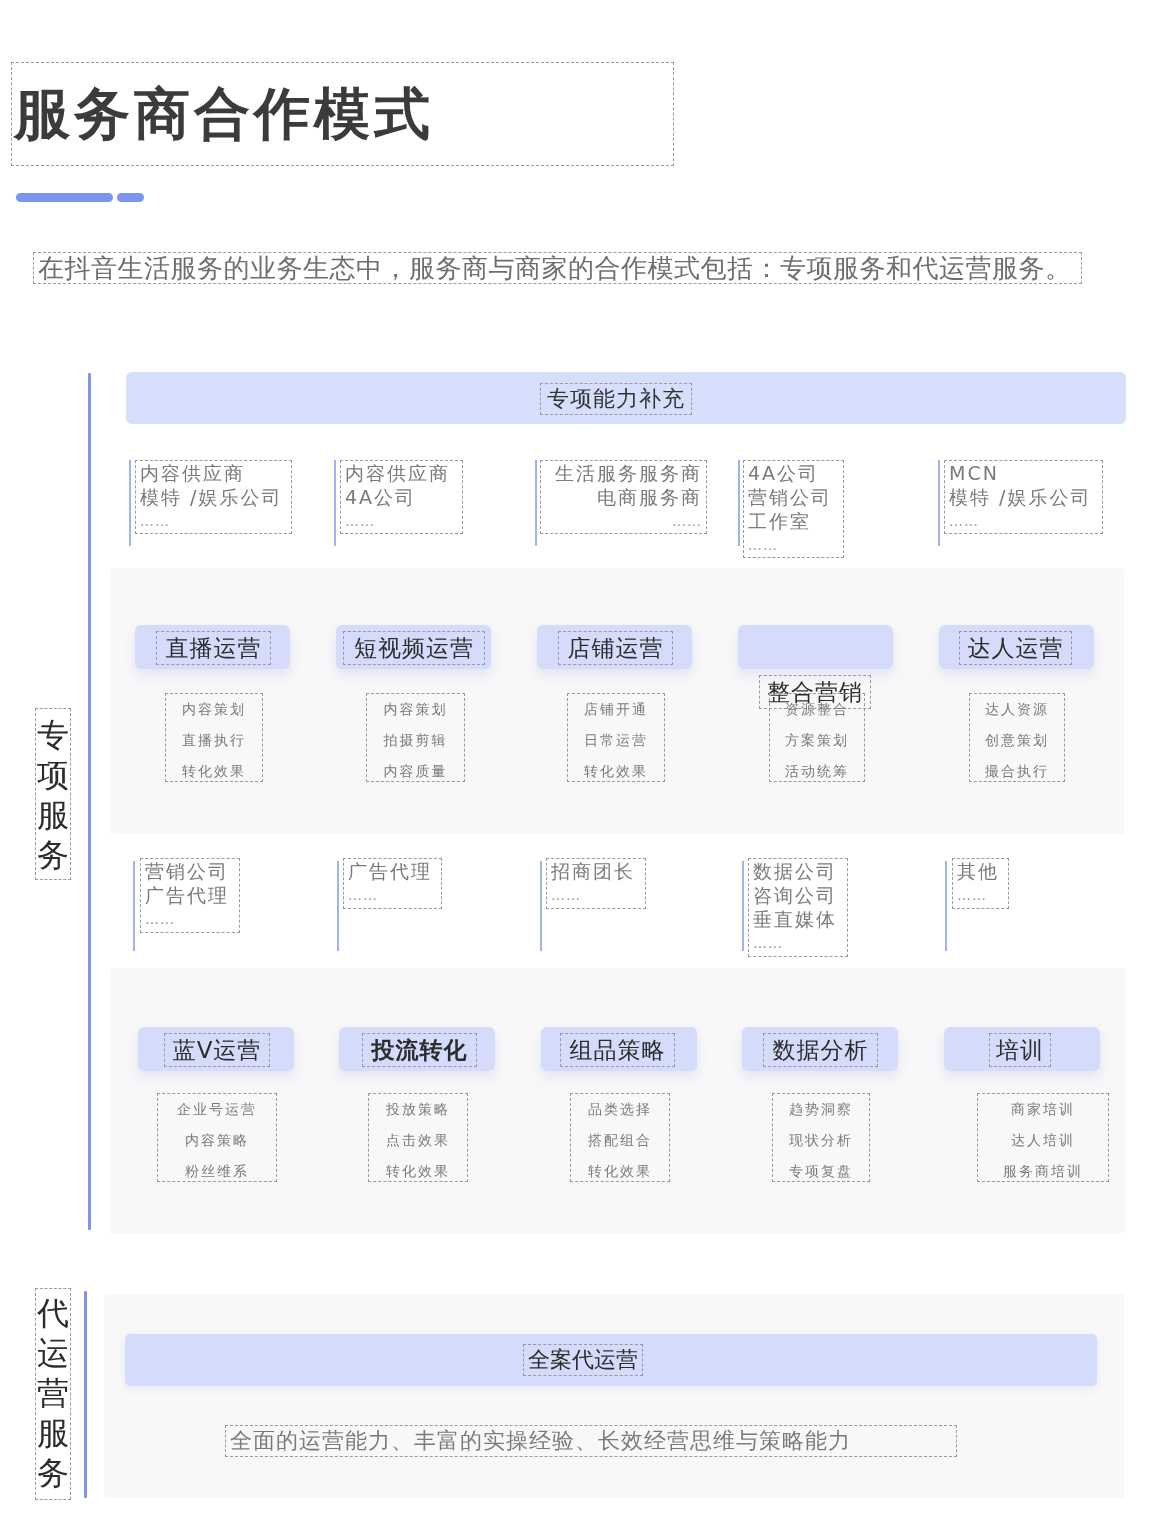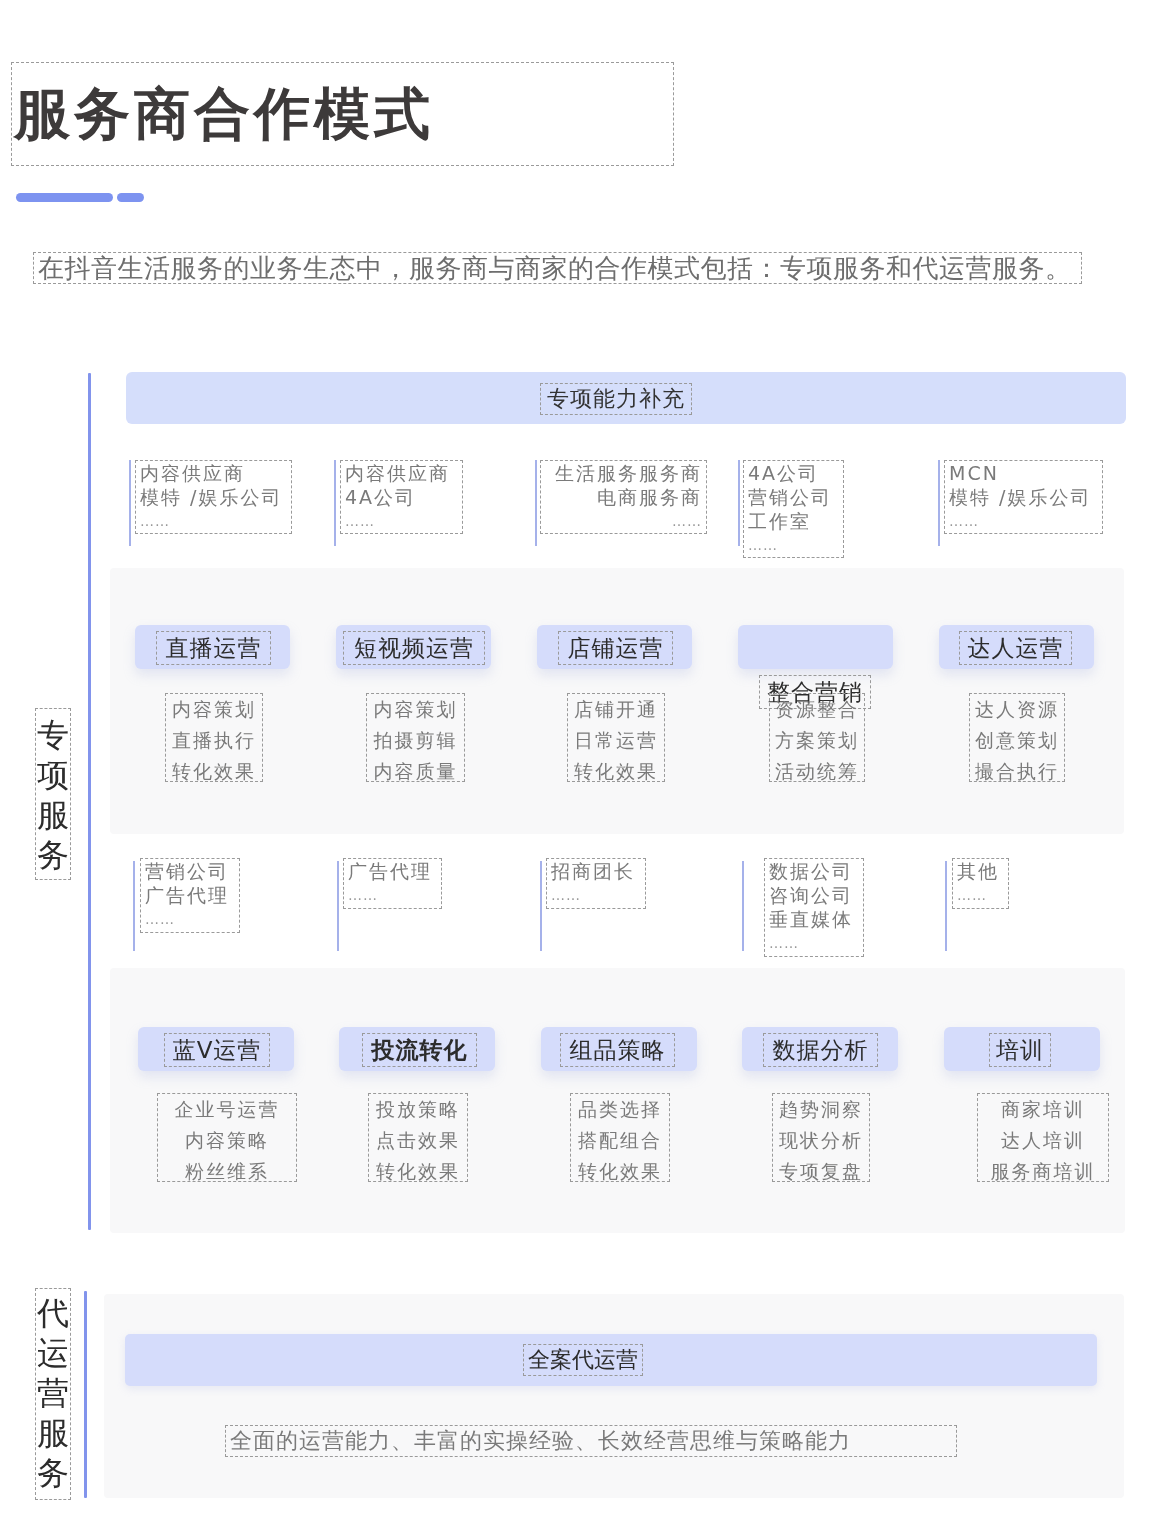--- a/index.html
+++ b/index.html
@@ -27,21 +27,21 @@
   
   .note-line { position: absolute; width: 2px; background: #a5b1ea; }
   .note { position: absolute; font-size: 19px; color: #7a7a7a; line-height: 24px; padding: 0 4px; letter-spacing: 2px; white-space: nowrap; }
   .note .ell { color: #999; font-size: 14px; letter-spacing: 1px; }
 
   
   .panel { position: absolute; background: #f8f8f9; border-radius: 4px; }
 
   .chip { position: absolute; height: 44px; background: #d5dcfb; border-radius: 6px; box-shadow: 0 6px 12px rgba(160,170,220,0.25); }
   .chip-label { position: absolute; height: 34px; font-size: 23px; color: #2c2c2c; line-height: 32px; padding: 0 5px; text-align: center; white-space: nowrap; letter-spacing: 1px; }
-  .items { position: absolute; font-size: 19px; color: #7a7a7a; line-height: 31px; padding: 0 4px; text-align: center; white-space: nowrap; letter-spacing: 2px; }
+  .items { position: absolute; font-size: 14px; color: #7a7a7a; line-height: 31px; padding: 0 4px; text-align: center; white-space: nowrap; letter-spacing: 2px; }
 
   .full-bar { position: absolute; left: 125px; top: 1334px; width: 972px; height: 52px; background: #d5dcfb; border-radius: 5px; box-shadow: 0 3px 8px rgba(160,170,220,0.2); }
   .full-label { position: absolute; left: 523px; top: 1344px; height: 32px; font-size: 22px; color: #2c2c2c; line-height: 30px; padding: 0 4px; white-space: nowrap; }
   .full-desc { position: absolute; left: 225px; top: 1425px; width: 732px; height: 32px; font-size: 22px; color: #7a7a7a; line-height: 30px; padding: 0 4px; white-space: nowrap; letter-spacing: 1px; }
 </style>
 </head>
 <body>
 
 <div class="title-box dash"></div>
 <div class="title">服务商合作模式</div>
@@ -152,38 +152,38 @@
   <div class="ell">……</div>
 </div>
 
 <div class="note-line" style="left:540px; top:861px; height:90px;"></div>
 <div class="note dash" style="left:546px; top:858px; width:100px; height:51px;">
   <div>招商团长</div>
   <div class="ell">……</div>
 </div>
 
 <div class="note-line" style="left:742px; top:861px; height:90px;"></div>
-<div class="note dash" style="left:748px; top:858px; width:100px; height:99px;margin-left:16px;">
+<div class="note dash" style="left:748px; top:858px; width:100px; height:99px;">
   <div>数据公司</div>
   <div>咨询公司</div>
   <div>垂直媒体</div>
   <div class="ell">……</div>
 </div>
 
 <div class="note-line" style="left:945px; top:861px; height:90px;"></div>
 <div class="note dash" style="left:952px; top:858px; width:57px; height:51px;">
   <div>其他</div>
   <div class="ell">……</div>
 </div>
 
 <div class="panel" style="left:110px; top:968px; width:1015px; height:265px;"></div>
 
 <div class="chip" style="left:138px; top:1027px; width:156px;"></div>
 <div class="chip-label dash" style="left:164px; top:1033px; width:106px;">蓝V运营</div>
-<div class="items dash" style="left:157px; top:1093px; width:140px; height:89px;">
+<div class="items dash" style="left:157px; top:1093px; width:120px; height:89px;">
   <div>企业号运营</div>
   <div>内容策略</div>
   <div>粉丝维系</div>
 </div>
 
 <div class="chip" style="left:339px; top:1027px; width:156px;"></div>
 <div class="chip-label dash" style="left:362px; top:1033px; width:115px;font-weight:bold;">投流转化</div>
 <div class="items dash" style="left:368px; top:1093px; width:100px; height:89px;">
   <div>投放策略</div>
   <div>点击效果</div>

